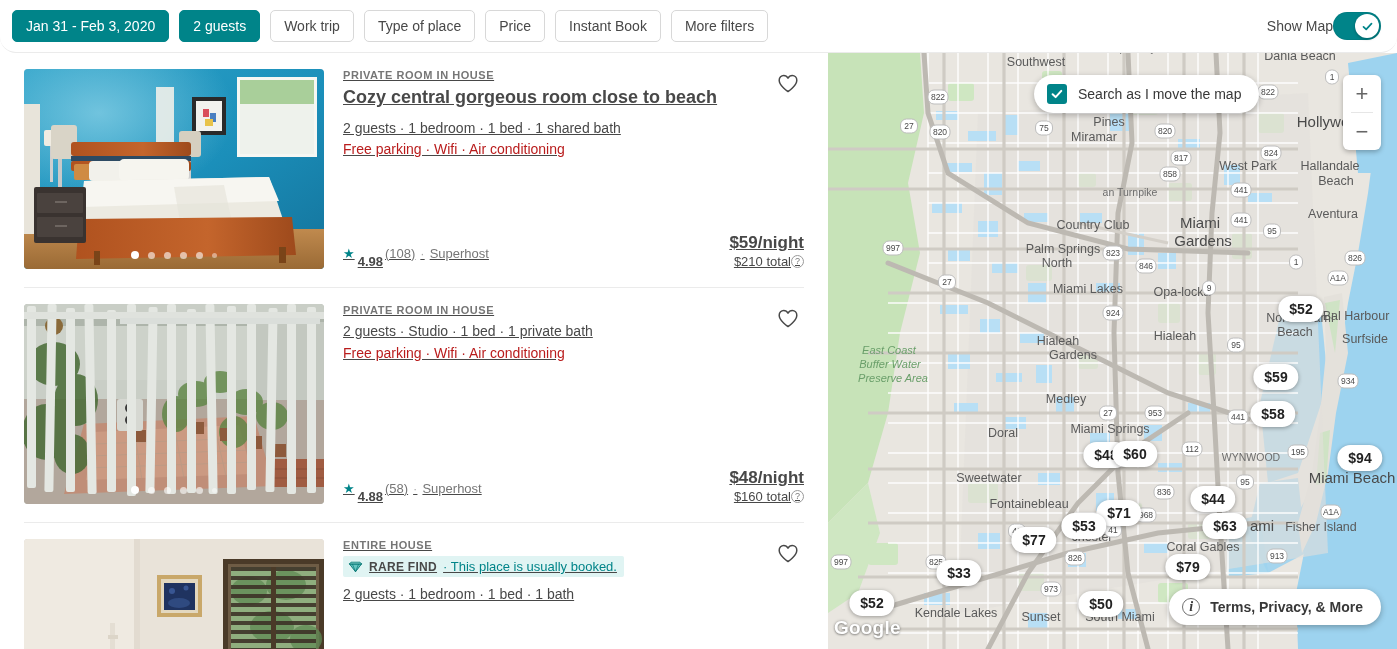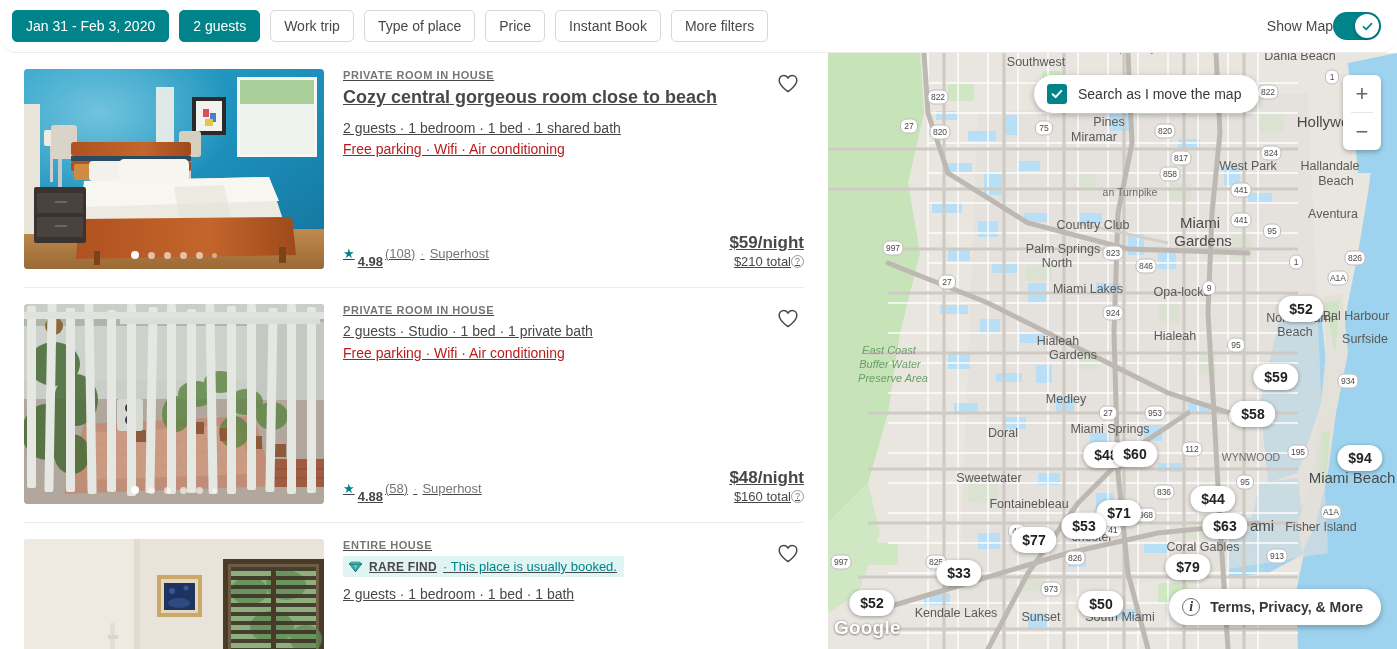--- a/index.html
+++ b/index.html
@@ -792,21 +792,21 @@
 
       <div class="zoomctl">
         <div>+</div>
         <div class="sepline"></div>
         <div>−</div>
       </div>
 
       <div id="pin-layer">
           <div class="pin" style="left: 473px; top: 256px;">$52</div>
           <div class="pin" style="left: 448px; top: 324px;">$59</div>
-          <div class="pin" style="left: 425px; top: 361px;">$58</div>
+          <div class="pin" style="left: 445px; top: 361px;">$58</div>
           <div class="pin" style="left: 532px; top: 405px;">$94</div>
           <div class="pin" style="left: 278px; top: 402px;">$48</div>
           <div class="pin" style="left: 307px; top: 401px;">$60</div>
           <div class="pin" style="left: 385px; top: 446px;">$44</div>
           <div class="pin" style="left: 291px; top: 460px;">$71</div>
           <div class="pin" style="left: 256px; top: 473px;">$53</div>
           <div class="pin" style="left: 206px; top: 487px;">$77</div>
           <div class="pin" style="left: 397px; top: 473px;">$63</div>
           <div class="pin" style="left: 360px; top: 514px;">$79</div>
           <div class="pin" style="left: 131px; top: 520px;">$33</div>

